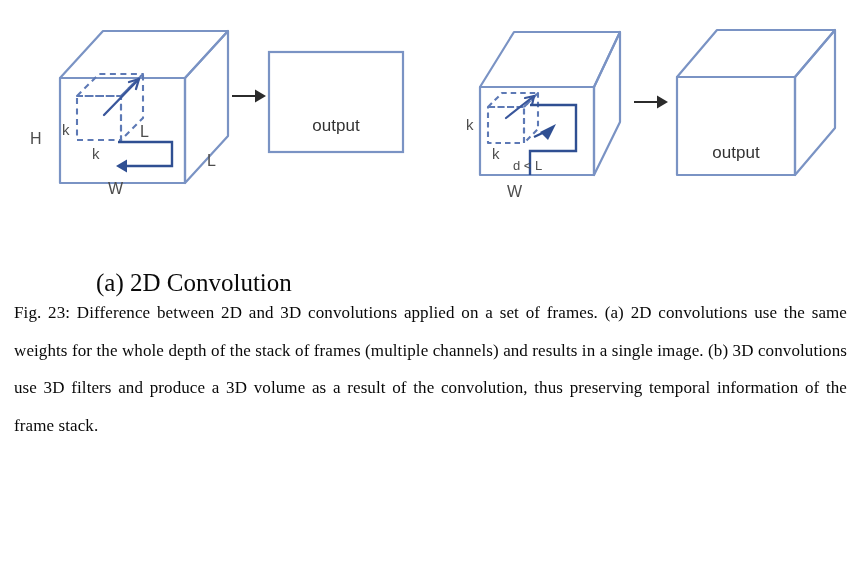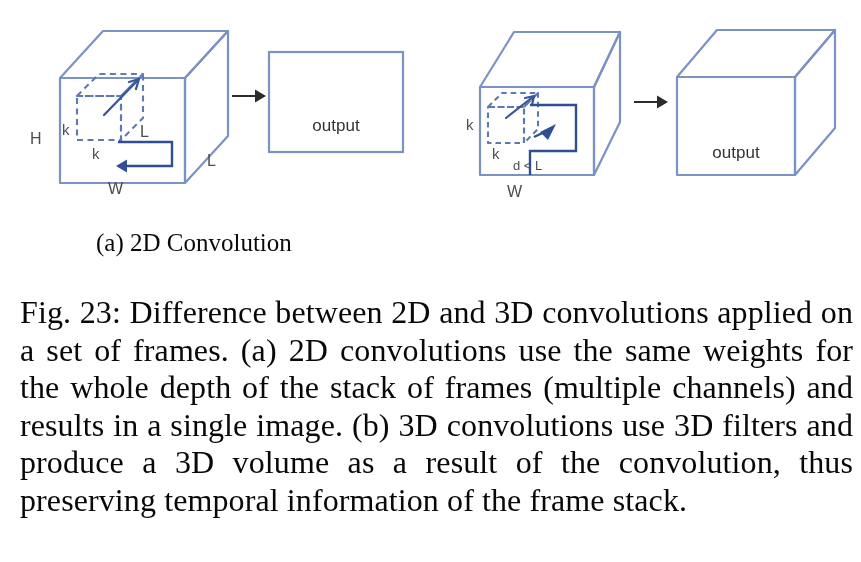--- a/index.html
+++ b/index.html
@@ -34,31 +34,32 @@
     width: 861px;
     height: 46px;
   }
   .subcaption {
     position: absolute;
     font-family: "Liberation Serif", "DejaVu Serif", serif;
     font-size: 25px;
     line-height: 30px;
     color: #0a0a0a;
     white-space: nowrap;
+    margin-top: 40px;
   }
   #subcaption-a { left: 96px; top: 6px; }
   #subcaption-b { left: 512px; top: 0px; }
 
   #figure-caption {
     position: absolute;
-    left: 20px;
+    left: 14px;
     top: 294px;
     width: 833px;
     font-family: "Liberation Serif", "DejaVu Serif", serif;
-    font-size: 32px;
+    font-size: 17px;
     line-height: 37.5px;
     text-align: justify;
     text-justify: inter-word;
     color: #080808;
     letter-spacing: 0.1px;
   }
   #figure-caption > span { display: inline; }
 </style>
 </head>
 <body>

